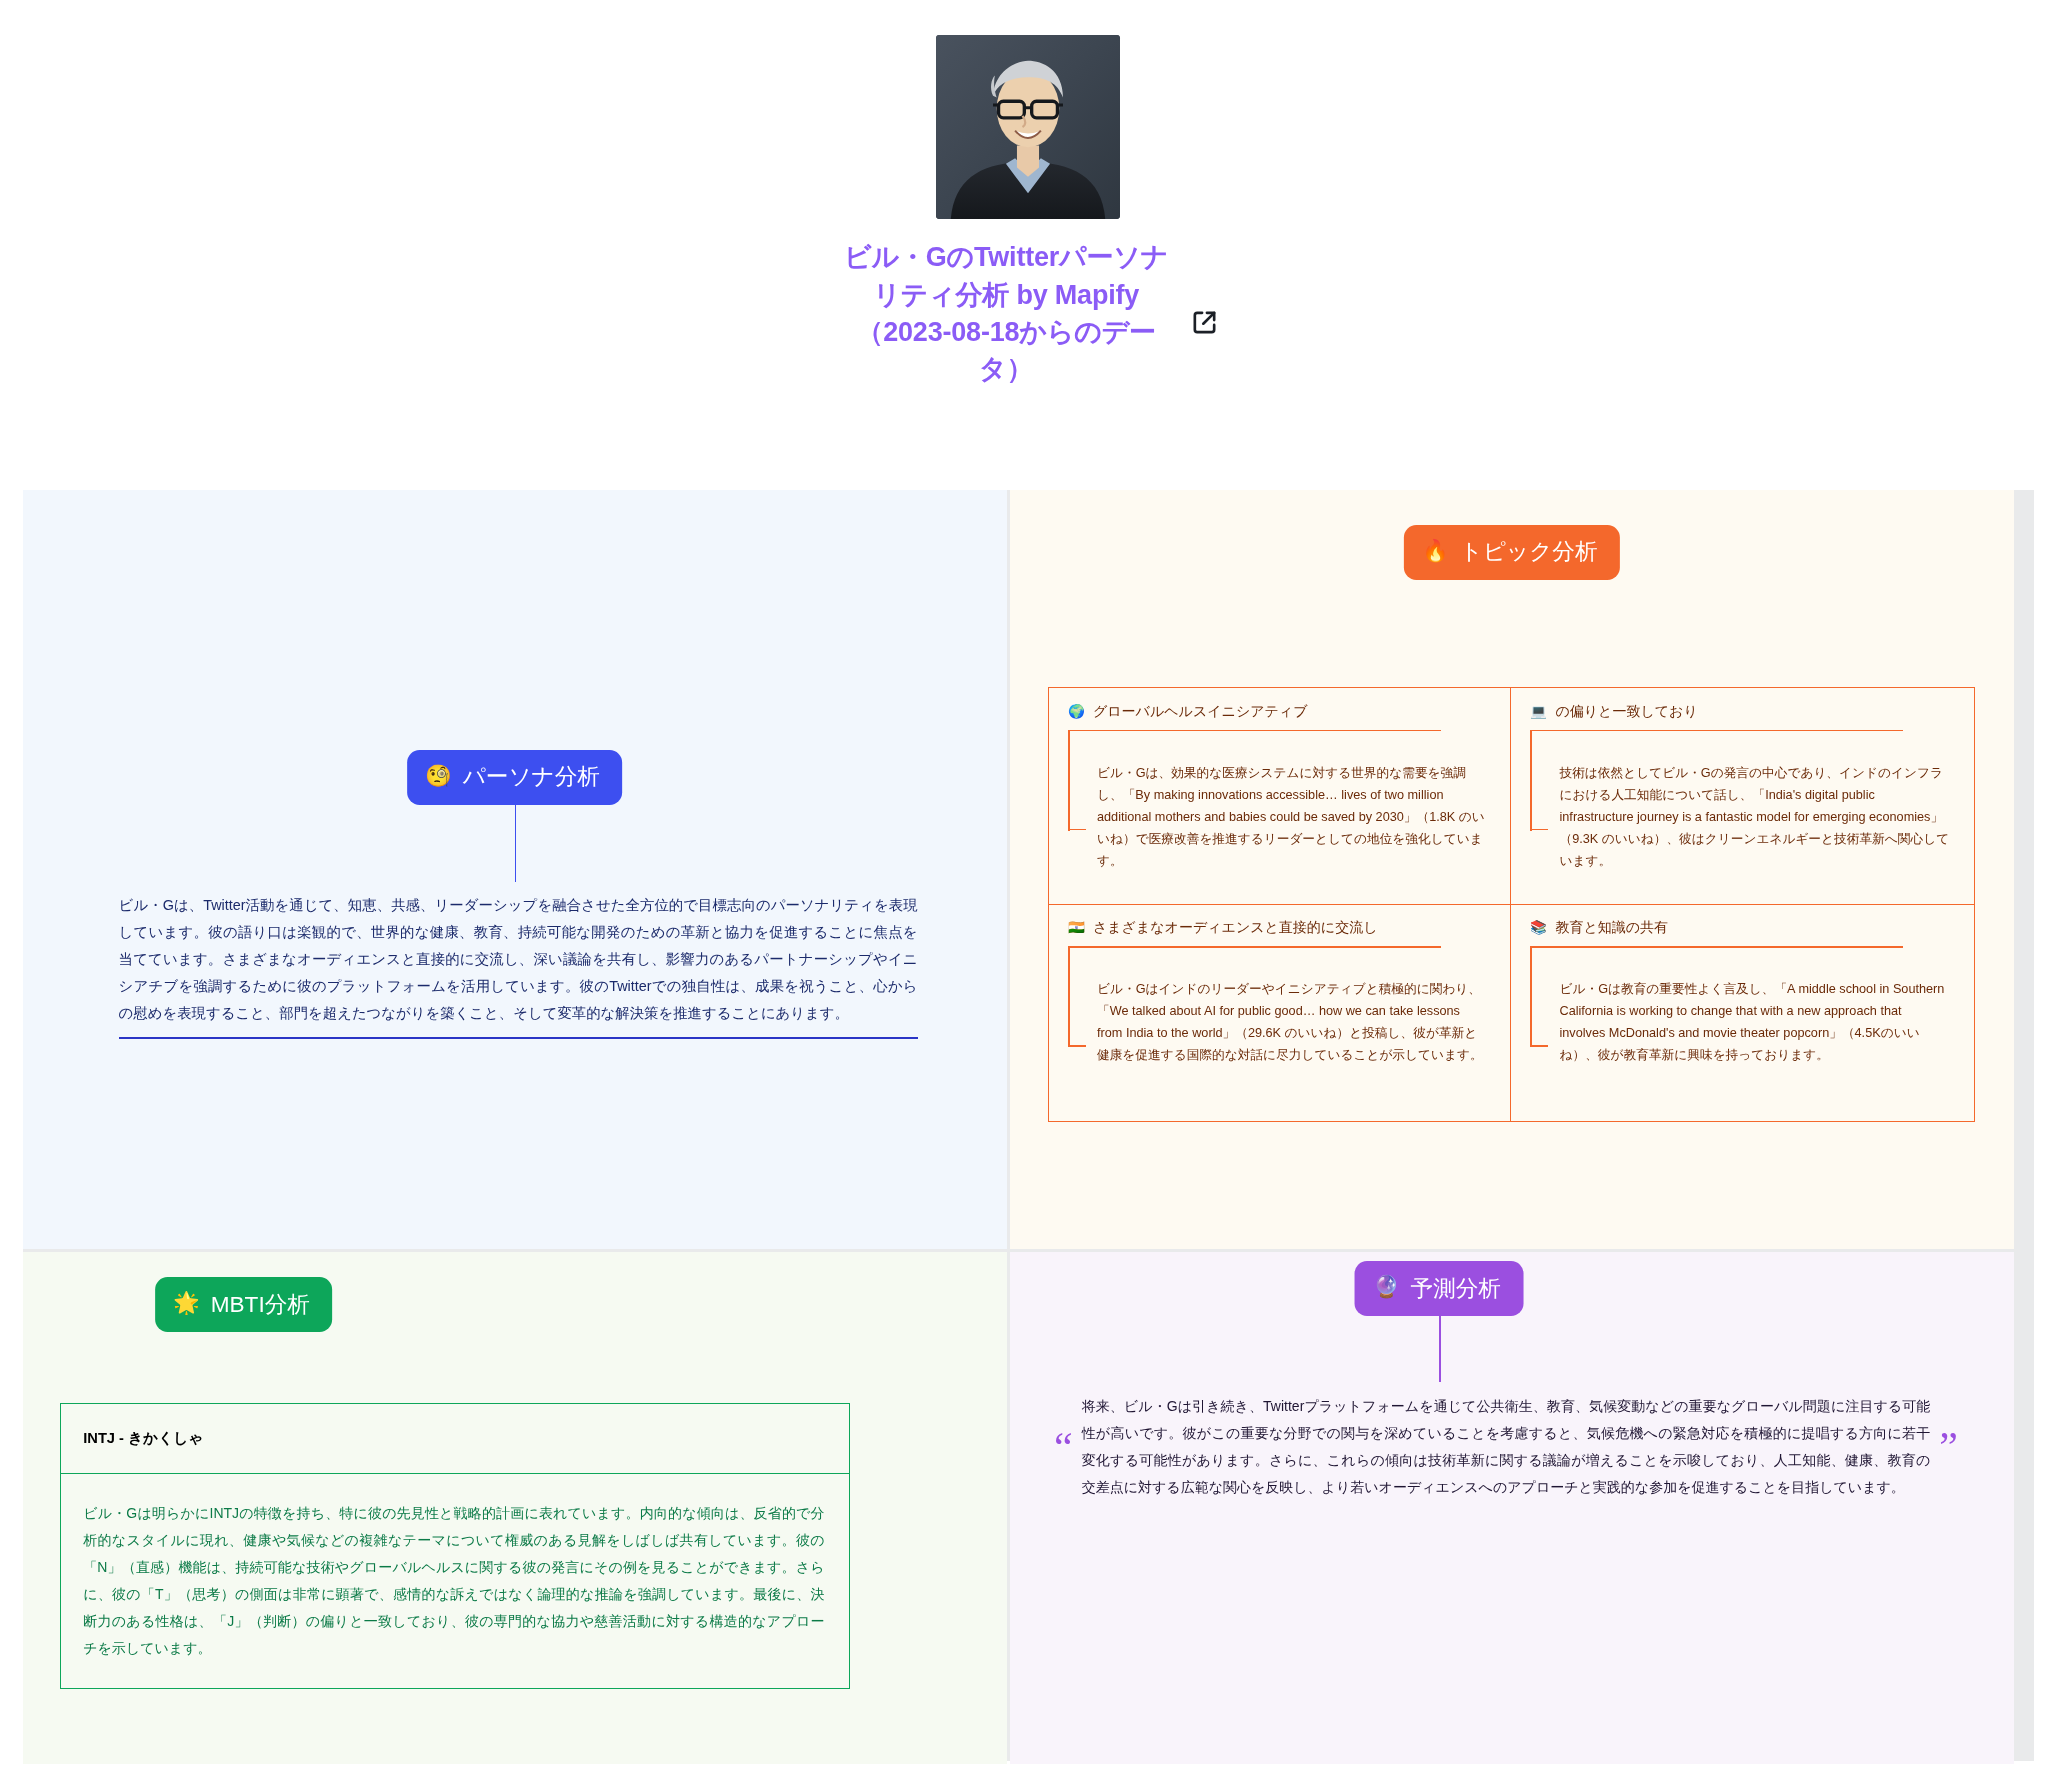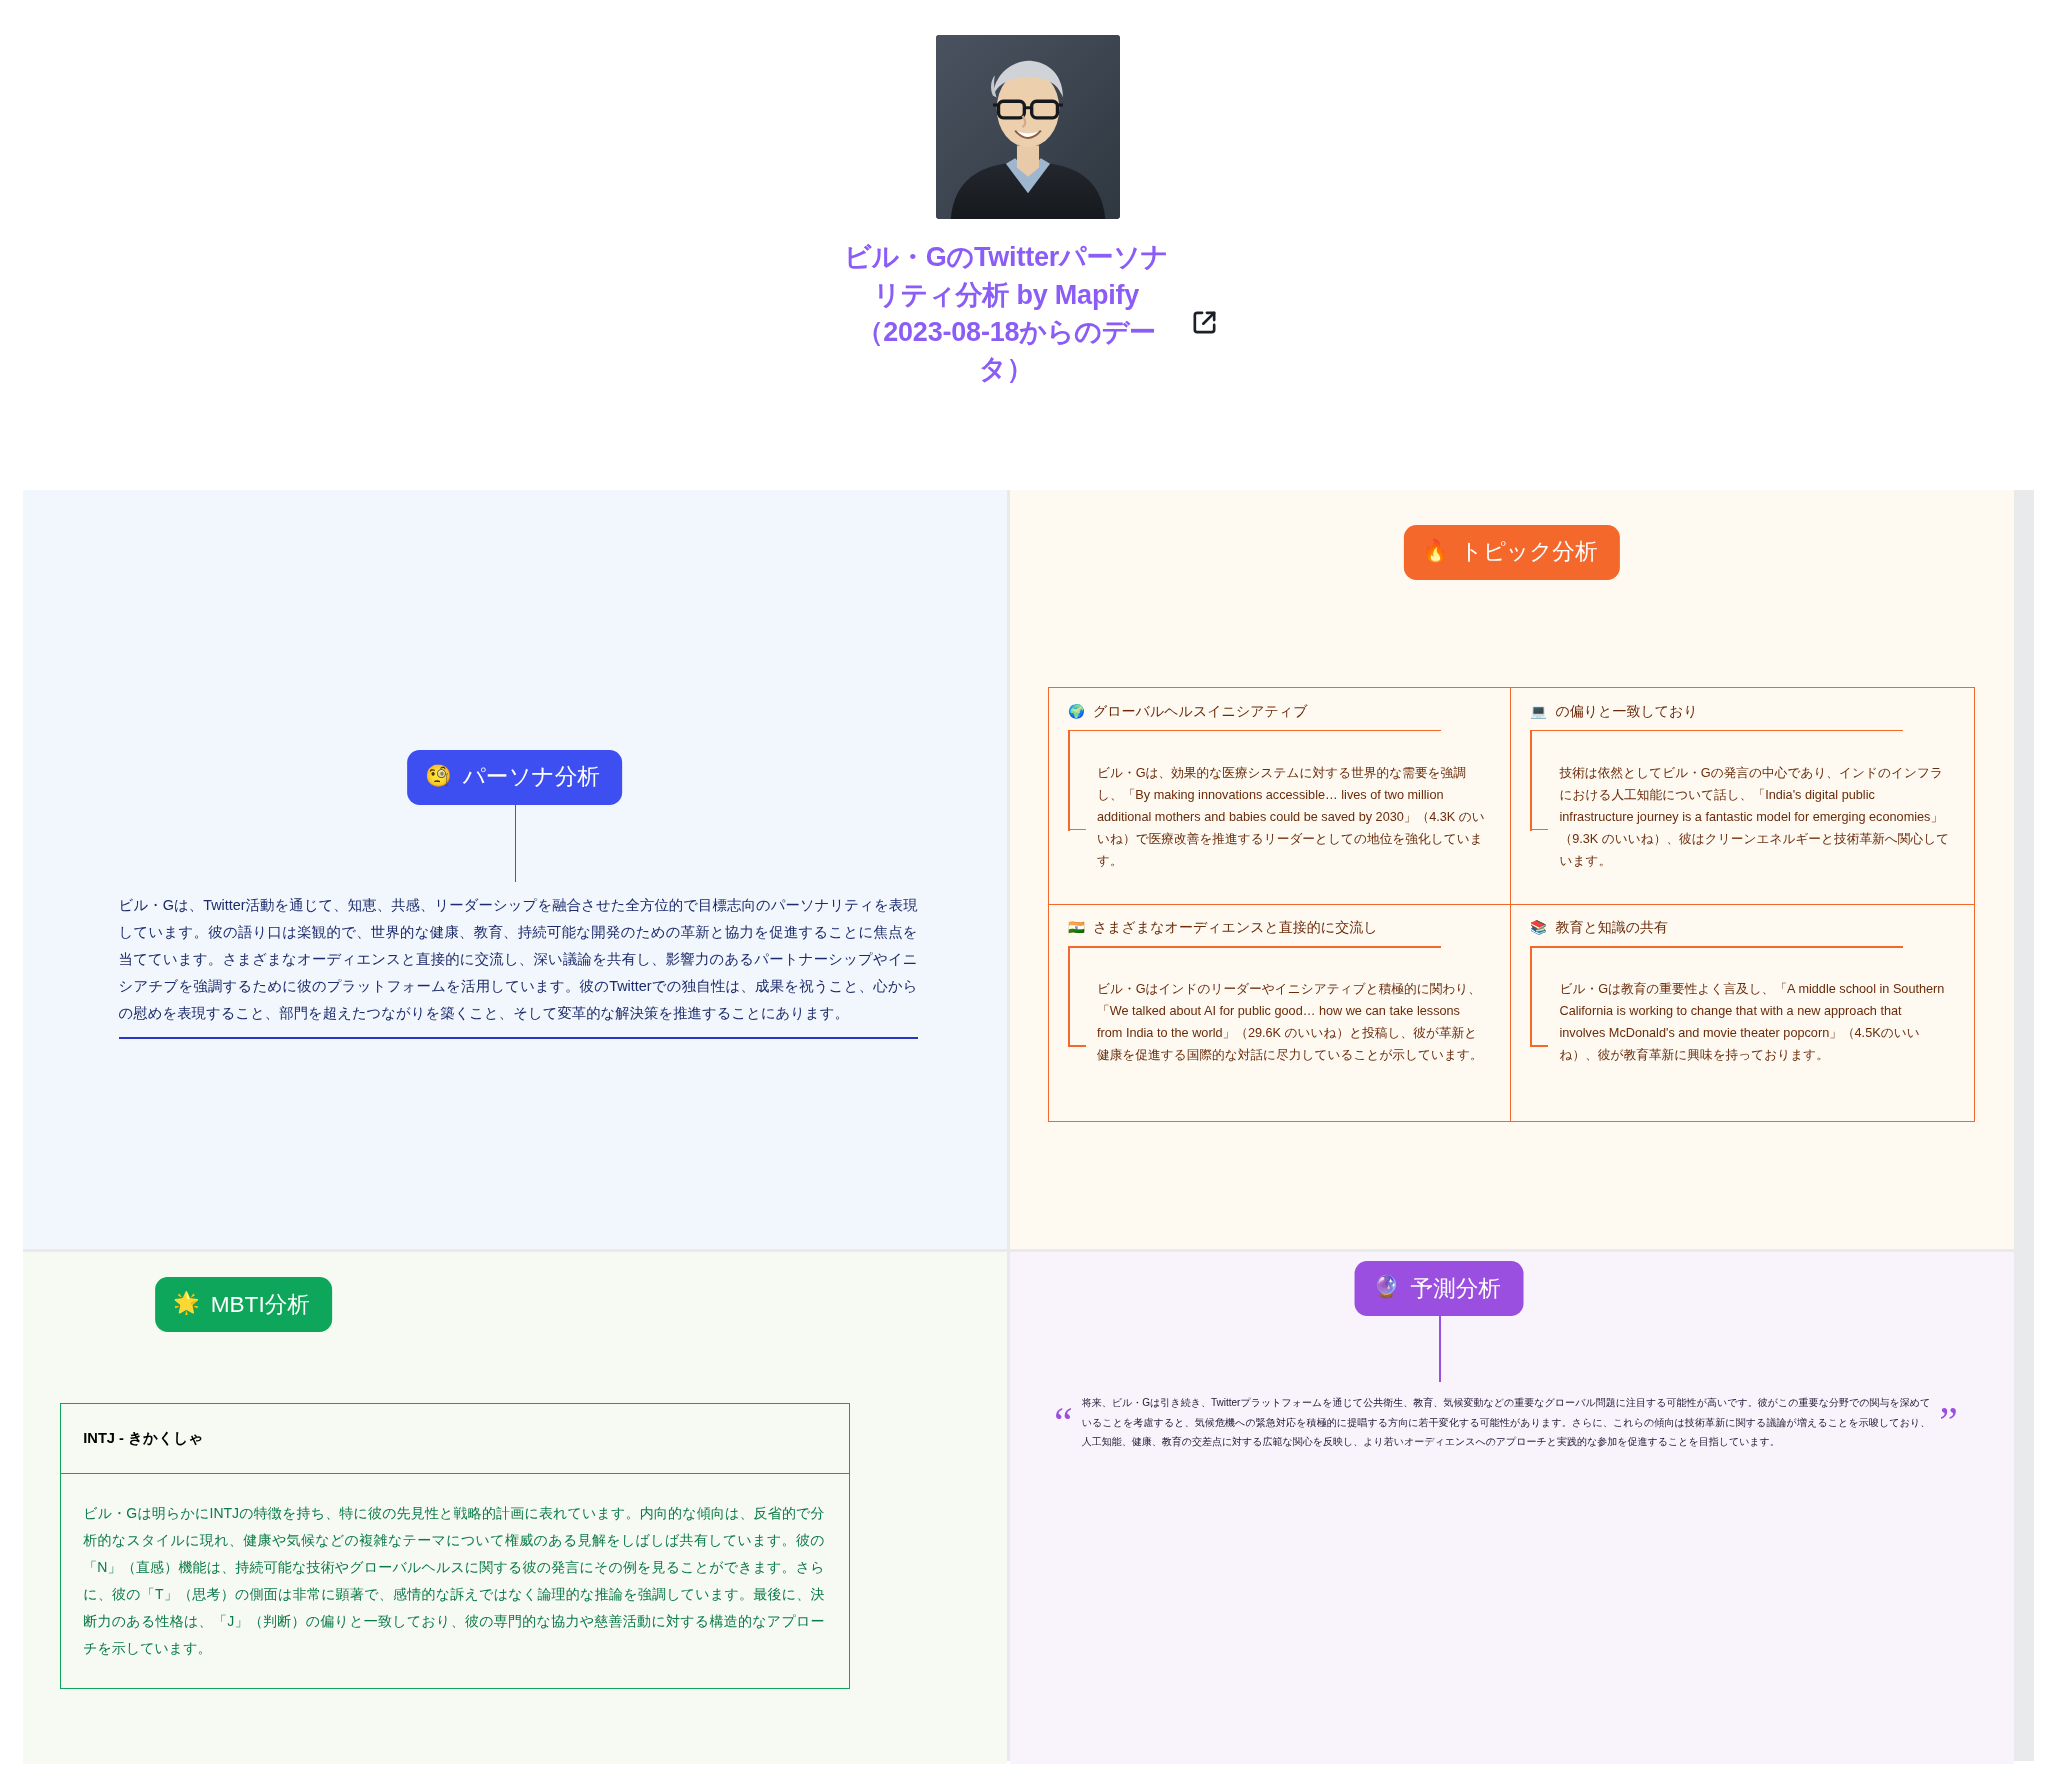--- a/index.html
+++ b/index.html
@@ -208,21 +208,21 @@
   }
   .qmark {
     font-size: 42px;
     color: #9b4fe0;
     line-height: 0.5;
     font-family: "Liberation Serif", serif;
     flex: none;
     align-self: center;
   }
   .pred-body {
-    font-size: 10px;
+    font-size: 14px;
     line-height: 1.92;
     color: #1f1533;
     text-align: justify;
     flex: 1;
   }
 </style>
 </head>
 <body>
 
 <div class="header">
@@ -286,21 +286,21 @@
     </div>
     <div class="topic-table">
 
       <div class="tcell">
         <div class="tcell-head">
           <span class="temoji">🌍</span>
           <span>グローバルヘルスイニシアティブ</span>
         </div>
         <div class="tcell-quote">
           <span class="tcell-corner"></span>
-          <div class="tcell-text">ビル・Gは、効果的な医療システムに対する世界的な需要を強調し、「By making innovations accessible… lives of two million additional mothers and babies could be saved by 2030」（4.3K のいいね）で医療改善を推進するリーダーとしての地位を強化しています。</div>
+          <div class="tcell-text">ビル・Gは、効果的な医療システムに対する世界的な需要を強調し、「By making innovations accessible… lives of two million additional mothers and babies could be saved by 2030」（1.8K のいいね）で医療改善を推進するリーダーとしての地位を強化しています。</div>
         </div>
       </div>
 
       <div class="tcell">
         <div class="tcell-head">
           <span class="temoji">💻</span>
           <span>の偏りと一致しており</span>
         </div>
         <div class="tcell-quote">
           <span class="tcell-corner"></span>

